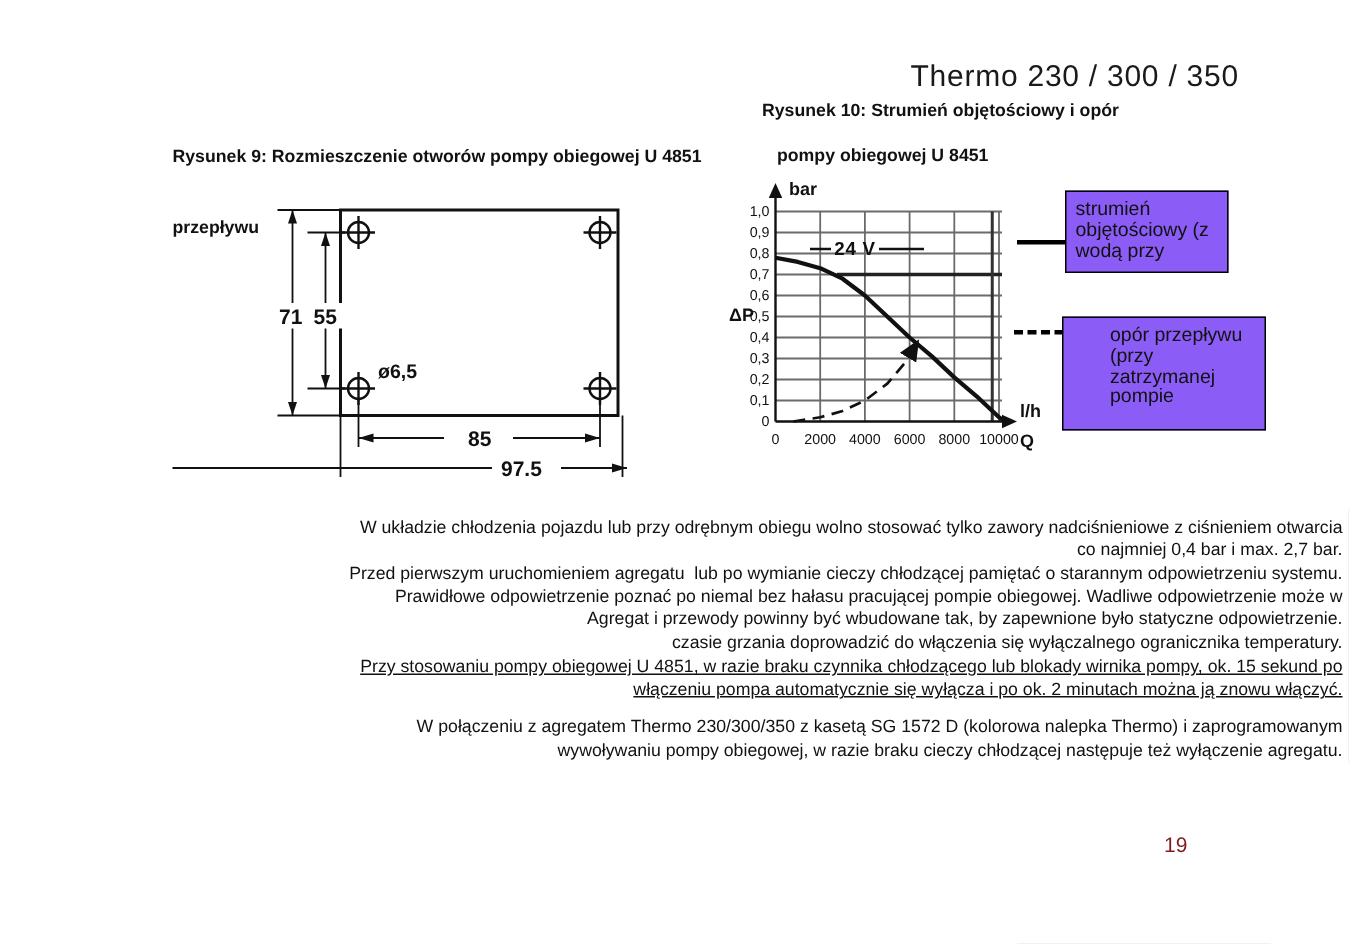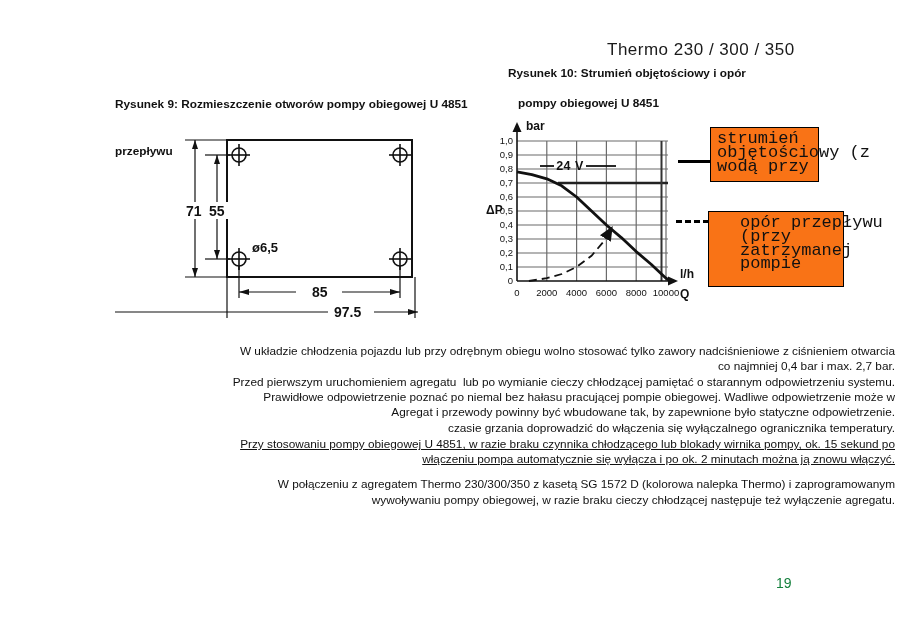--- a/index.html
+++ b/index.html
@@ -1,35 +1,35 @@
 <!DOCTYPE html>
 <html><head>
 <meta charset="utf-8">
 <style>
   html,body{margin:0;padding:0;background:#e8e8e8;}
   .page{
     position:relative;width:899px;height:629px;background:#ffffff;
     font-family:"Liberation Sans", sans-serif;color:#111;overflow:hidden;
   }
   .abs{position:absolute;}
-  .title{font-size:17px;letter-spacing:.5px;color:#1a1a1a;}
+  .title{font-size:20px;letter-spacing:.5px;color:#1a1a1a;}
   .caption{font-size:11.8px;font-weight:700;line-height:15.5px;white-space:pre;}
   .bodytext{font-size:11.8px;line-height:15.35px;}
   .bodyline{white-space:pre;}
   .bodyline.u{text-decoration:underline;}
   .gap1{margin-top:1px;}
   .gap2{margin-top:9.5px;}
   .legendbox{
-    border:1.6px solid #000;background:#f97316;font-size:17px;line-height:13.8px;
-    padding:4px 6px;color:#111;font-family:Liberation Mono, monospace;
+    border:1.6px solid #000;background:#8b5cf6;font-size:13px;line-height:13.8px;
+    padding:4px 6px;color:#111;
   }
   .legendline{white-space:pre;}
   .seg-solid{height:3px;background:#000;}
   .seg-dashed{height:0;border-top:3px dashed #000;}
-  .pagenum{font-size:14px;color:#15803d;margin-top:20px;}
+  .pagenum{font-size:14px;color:#7f1d1d;}
   svg text{fill:#111;font-family:"Liberation Sans", sans-serif;}
   .dimtext{font-size:14px;font-weight:700;}
   .dimtext-small{font-size:13px;font-weight:700;}
   .tick{font-size:9.5px;}
   .xtick{text-anchor:middle;}
   .ytick{text-anchor:end;}
   .axlabel{font-size:12px;font-weight:700;}
   .ann24{font-size:12.5px;font-weight:700;text-anchor:middle;letter-spacing:.5px;}
 </style>
 </head>

